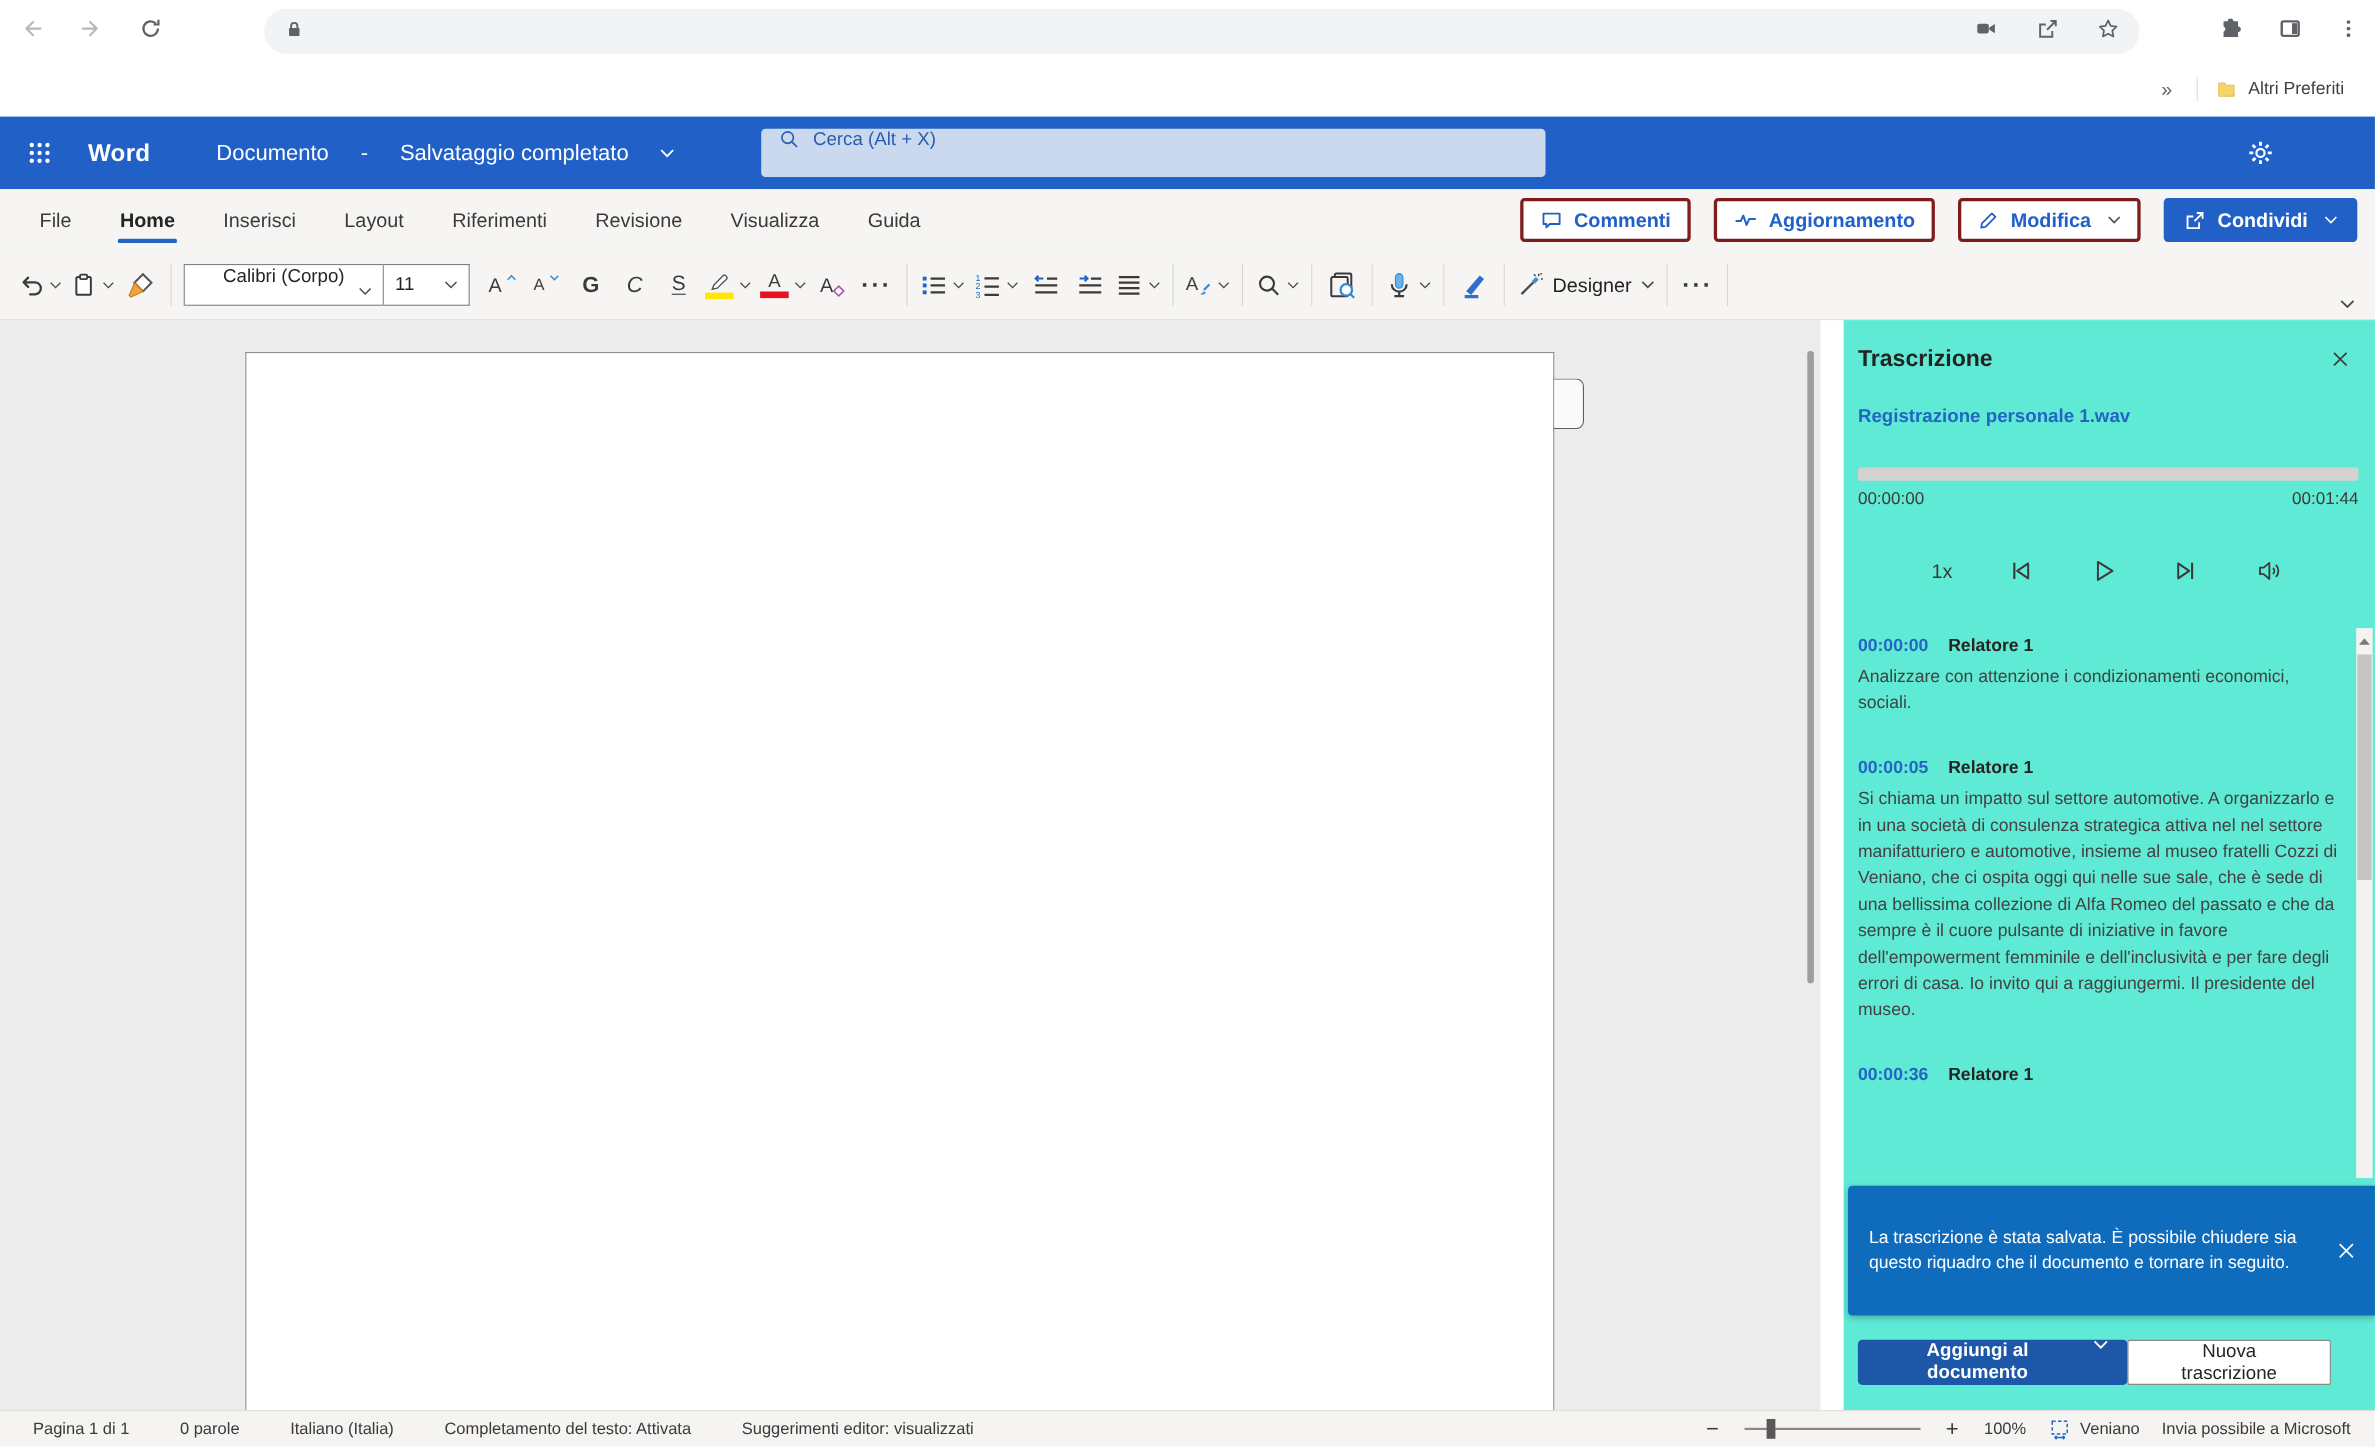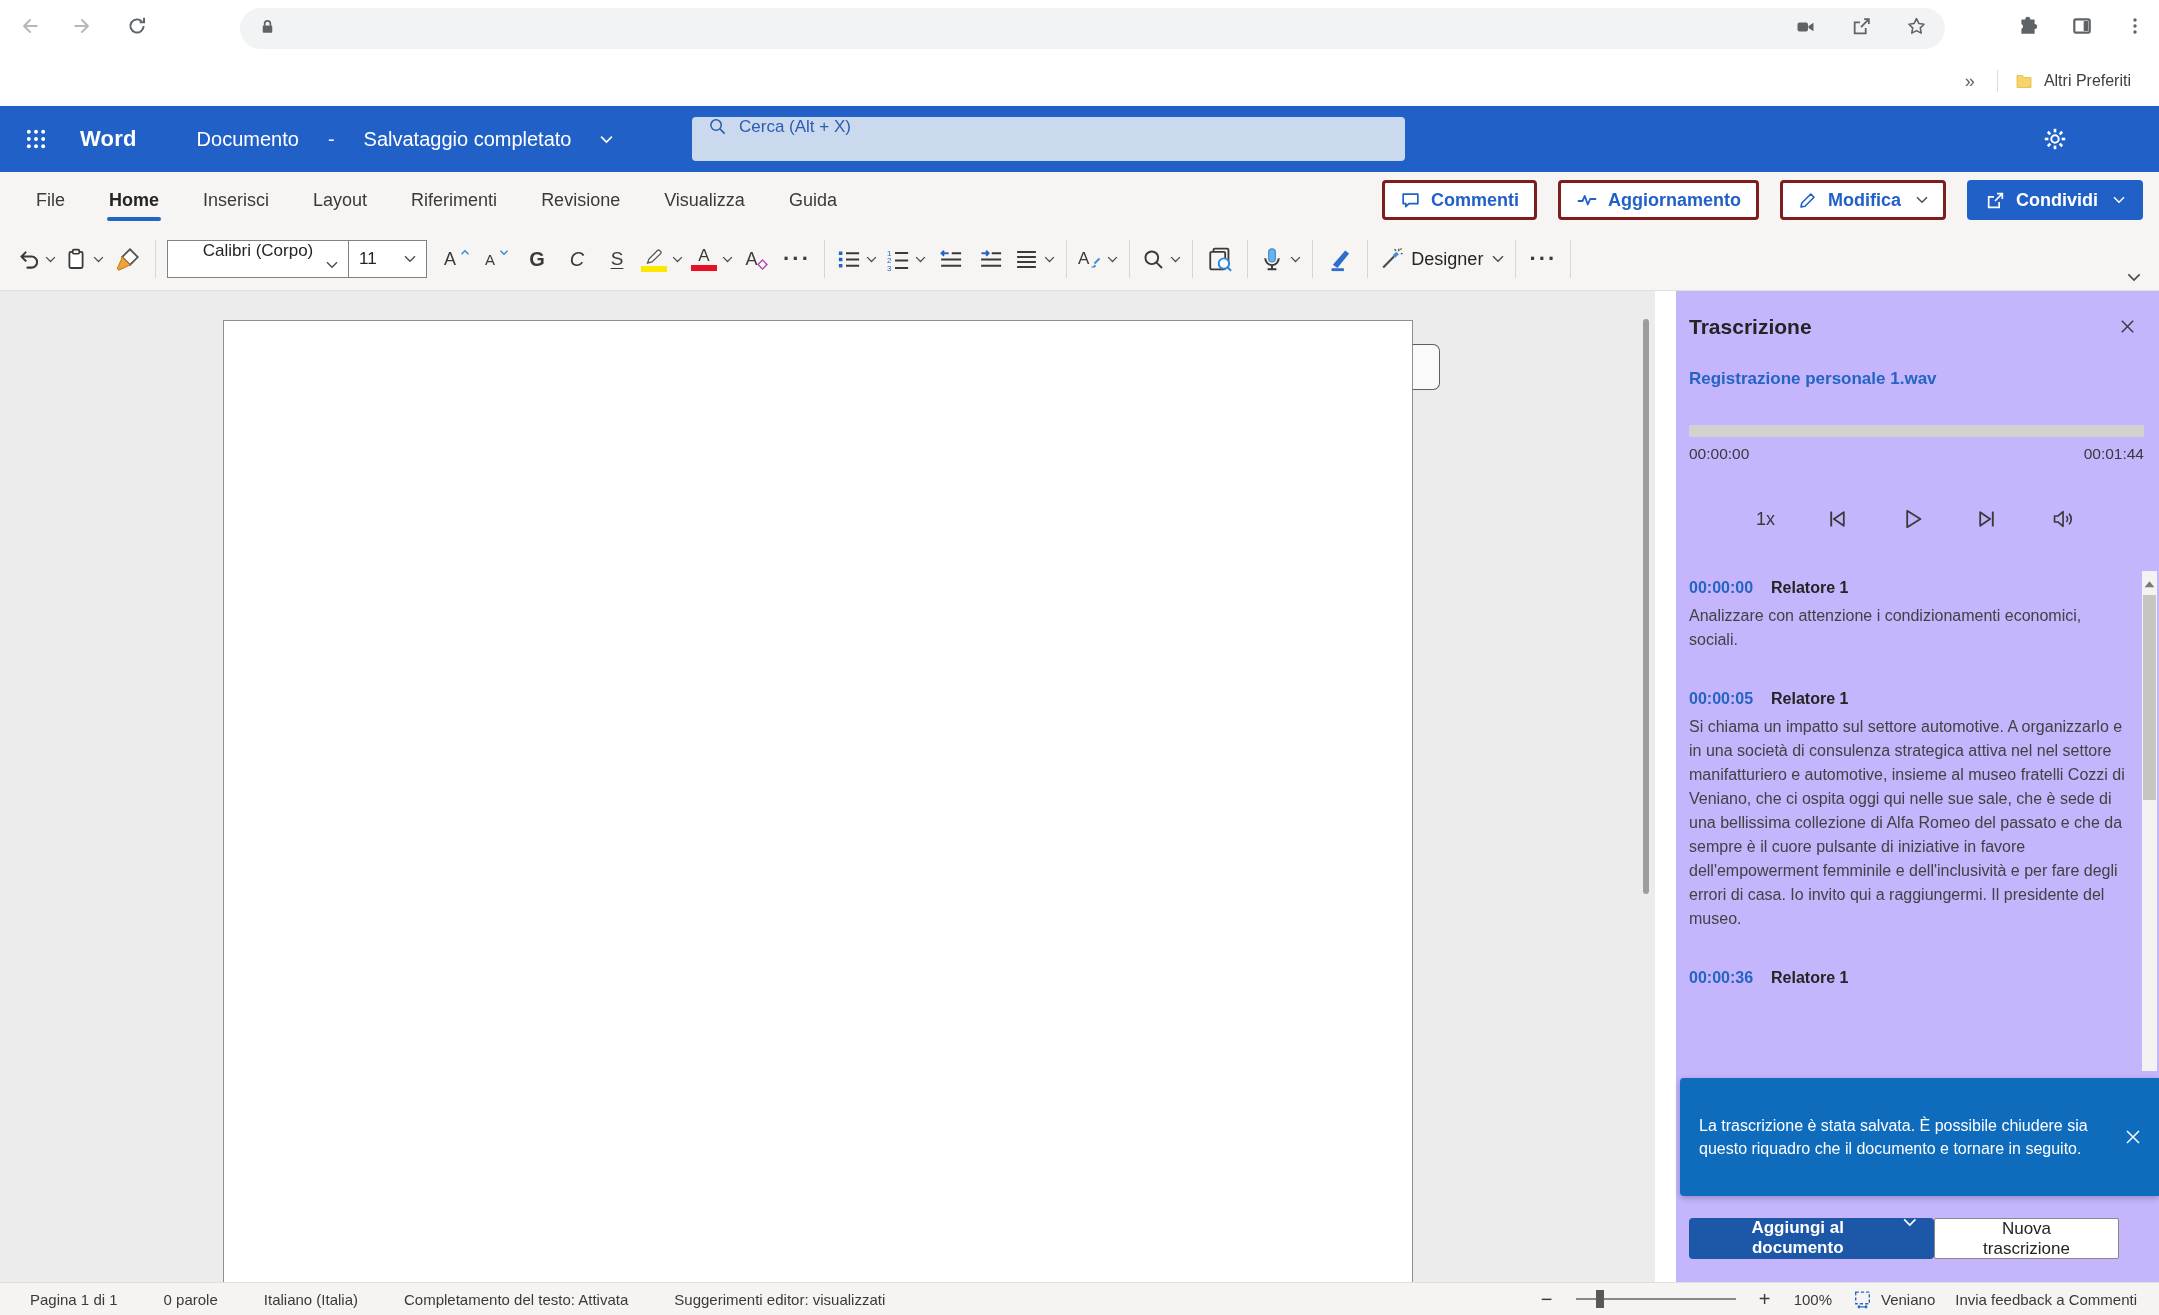--- a/index.html
+++ b/index.html
@@ -63,21 +63,21 @@
 
   
   .main{position:absolute;top:291px;left:0;right:0;bottom:33px;}
   .canvas{position:absolute;left:0;top:0;bottom:0;width:1655px;background:#ececec;}
   .page{position:absolute;left:223px;top:29px;width:1190px;bottom:-1px;background:#fff;border:1px solid #8f8f8f;border-bottom:none;}
   .page-tab{position:absolute;left:1412px;top:53px;width:28px;height:46px;background:#fafafa;border:1px solid #5f5f5f;border-left:1px solid #8f8f8f;border-radius:0 7px 7px 0;}
   .doc-scrollbar{position:absolute;right:3px;top:0;bottom:0;width:12px;}
   .doc-thumb{position:absolute;right:3px;top:28px;width:6px;height:575px;background:#9d9d9d;border-radius:3px;}
 
   
-  .panel{position:absolute;left:1676px;right:0;top:0;bottom:0;background:#c4b5fd;color:#252423;}
+  .panel{position:absolute;left:1676px;right:0;top:0;bottom:0;background:#5eead4;color:#252423;}
   .p-title{position:absolute;left:13px;top:24px;font-size:21px;font-weight:600;color:#252423;}
   .p-close{position:absolute;right:22px;top:26px;color:#3b3a39;}
   .p-file{position:absolute;left:13px;top:78px;font-size:17px;font-weight:600;color:#2464c2;}
   .p-progress{position:absolute;left:13px;right:15px;top:134px;height:12px;background:#d4d2cf;border-radius:2px;}
   .p-times{position:absolute;left:13px;right:15px;top:154px;display:flex;justify-content:space-between;font-size:15.5px;color:#3b3a39;}
   .p-controls{position:absolute;left:0;right:0;top:206px;height:44px;display:flex;align-items:center;justify-content:center;gap:46px;color:#3b3a39;}
   .p-speed{font-size:18px;color:#3b3a39;}
   .pc-btn{display:flex;align-items:center;justify-content:center;width:30px;height:30px;}
   .p-segments{position:absolute;left:13px;right:34px;top:288px;bottom:250px;overflow:hidden;}
   .seg{margin-bottom:38px;}
@@ -609,15 +609,15 @@
     </span>
     <span class="zoom-plus">+</span>
     <span>100%</span>
     <span class="fit-group">
       <svg width="21" height="21" viewBox="0 0 20 20">
           <rect x="3.5" y="3" width="13" height="11" fill="none" stroke="#2464c2" stroke-width="1.3" stroke-dasharray="3 2"></rect>
           <path d="M5.5 17 h9 M5.5 17 l1.8 -1.4 M5.5 17 l1.8 1.4 M14.5 17 l-1.8 -1.4 M14.5 17 l-1.8 1.4" fill="none" stroke="#2464c2" stroke-width="1.2"></path>
         </svg>
       <span>Veniano</span>
     </span>
-    <span>Invia feedback a Commenti</span>
+    <span>Invia possibile a Microsoft</span>
   </div>
 </div>
 
 </body></html>

